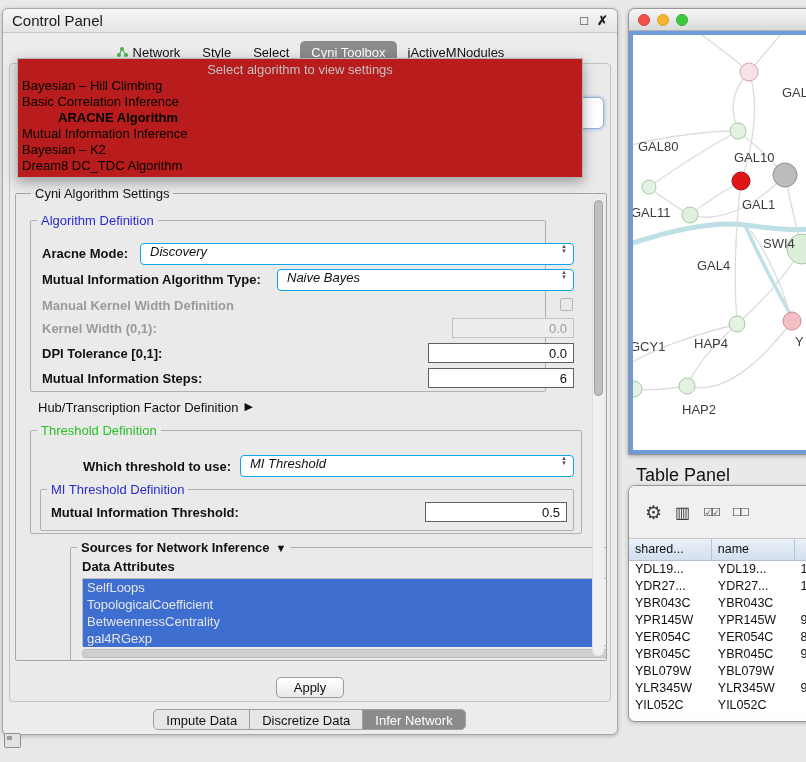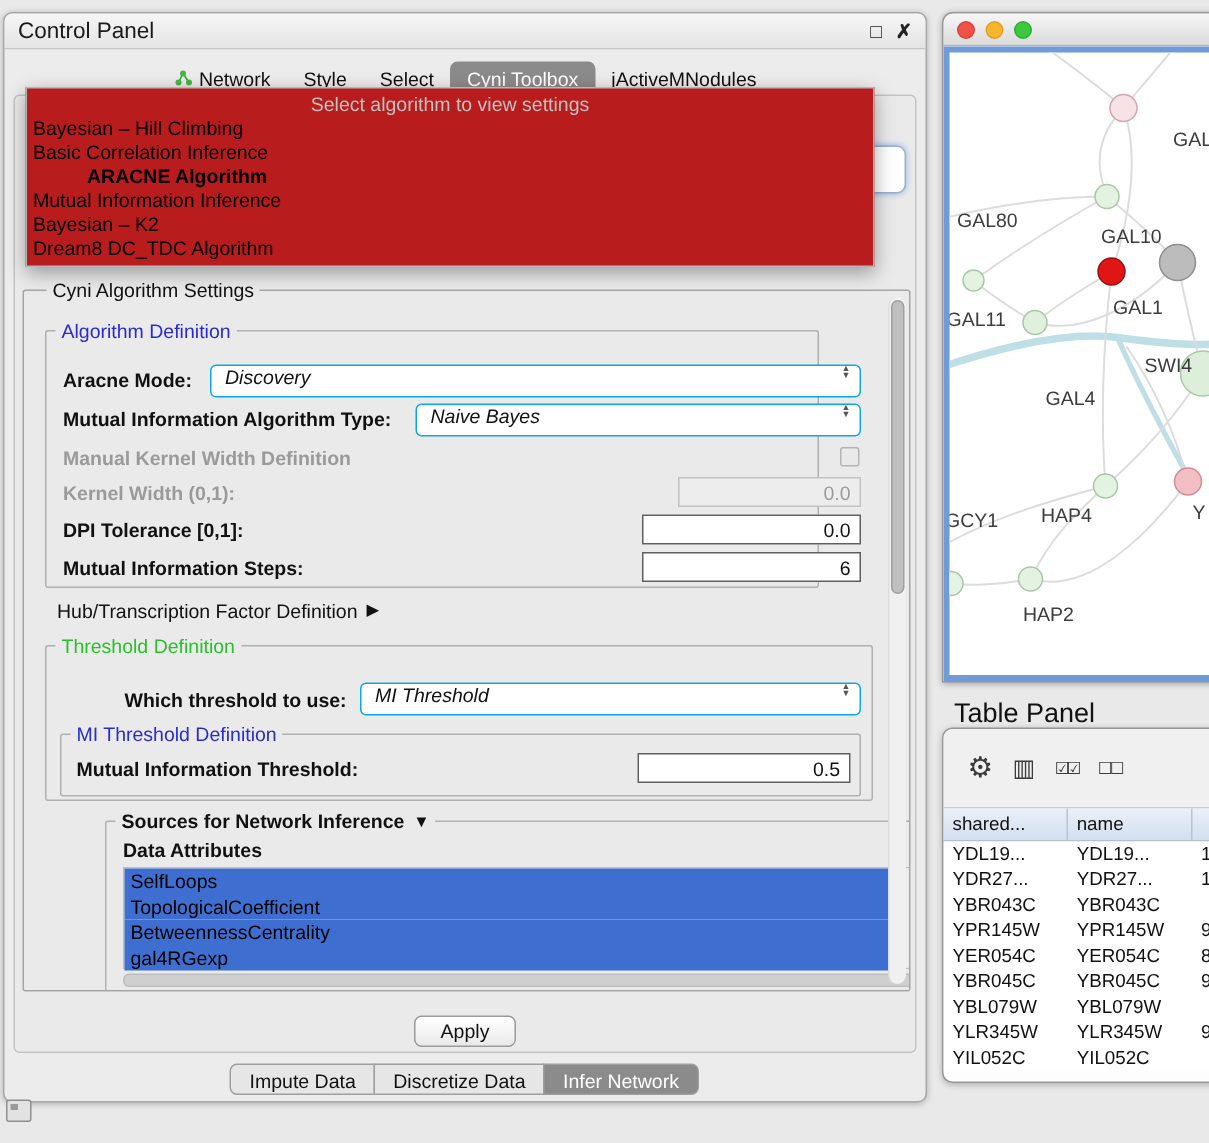--- a/index.html
+++ b/index.html
@@ -98,21 +98,21 @@
   .hub-row { position:absolute; left:22px; top:206px; font-weight:normal; display:flex; align-items:flex-start; gap:6px; }
   .tri { font-size:11px; }
 
   .sources-head { position:absolute; left:6px; top:-8px; background:#eaeaea; padding:0 4px;
     font-weight:bold; display:flex; gap:6px; align-items:center; white-space:nowrap; }
 
   .attr-list {
     position:absolute; left:11px; top:30px; width:529px; height:68px;
     background:#fff; border:1px solid #bcbcbc;
   }
-  .attr-item { height:17px; line-height:17px; padding:0 4px; background:#3e6fd0; color:#000000;
+  .attr-item { height:17px; line-height:17px; padding:0 4px; background:#3e6fd0; color:#e5e5e5;
     width:calc(100% - 11px); white-space:nowrap; overflow:hidden; }
   .attr-vscroll { position:absolute; right:0; top:0; bottom:0; width:11px;
     background:#ececec; border-left:1px solid #cfcfcf; }
   .attr-hscroll {
     position:absolute; left:11px; top:101px; width:529px; height:9px;
     background:#cfcfcf; border:1px solid #bdbdbd; border-radius:4px;
   }
 
   .v-scroll {
     position:absolute; right:2px; top:4px; bottom:4px; width:12px;

